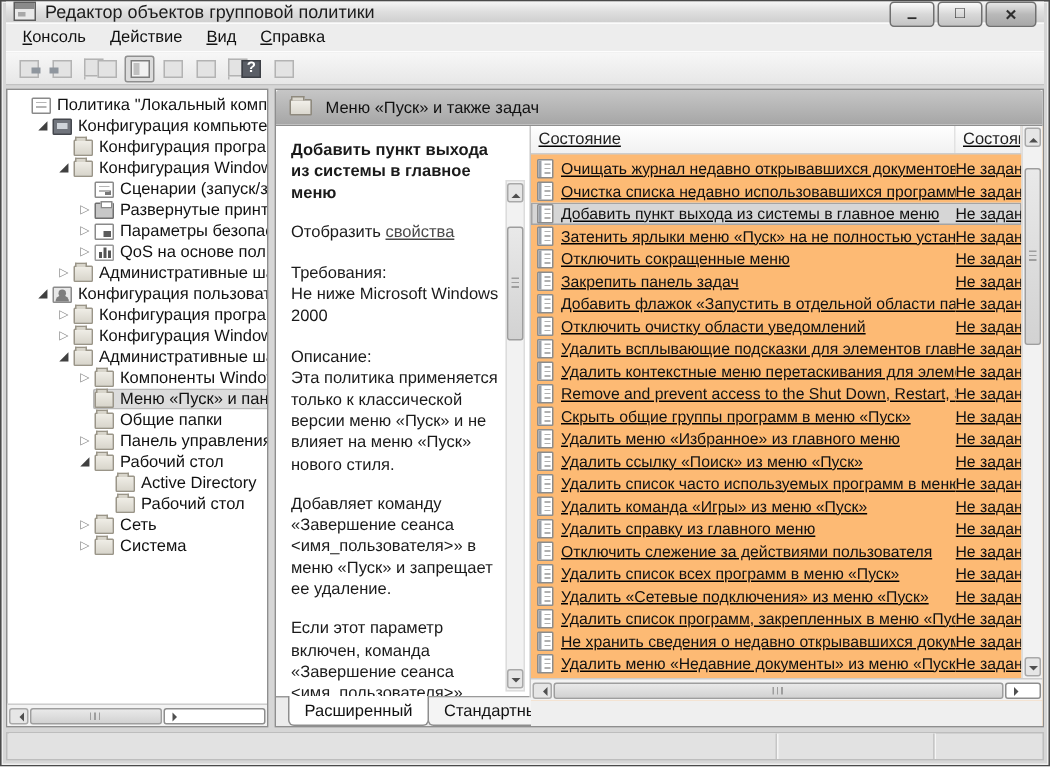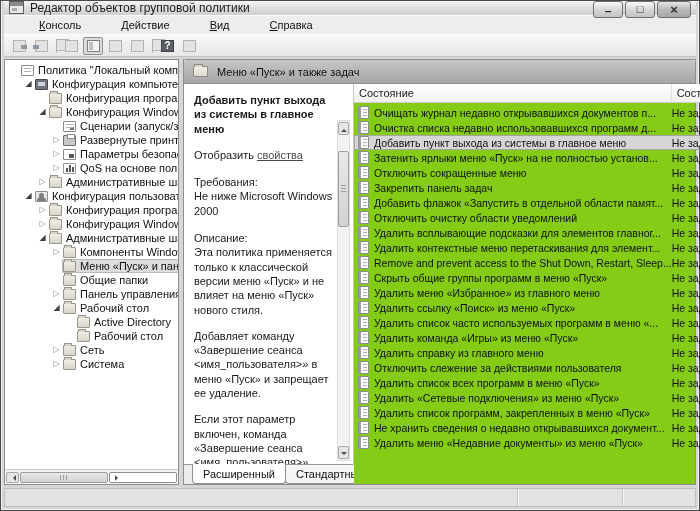--- a/index.html
+++ b/index.html
@@ -20,21 +20,21 @@
   .win-btn.close { width:34px; background:linear-gradient(#e6e6e6,#b9b9b9 50%,#a8a8a8); }
   .win-btn::before { position:absolute; left:0; right:0; top:0; bottom:1px; display:flex; align-items:center;
                      justify-content:center; font-size:10px; color:#2e2e2e; font-weight:bold; }
   .win-btn.min::before  { content:"–"; font-size:12px; line-height:9px; align-items:flex-end; }
   .win-btn.max::before  { content:"□"; font-size:11px; }
   .win-btn.close::before{ content:"×"; font-size:13px; }
 
   
   .menubar { height:19px; display:flex; align-items:center; padding:0 3px;
              background:#ededed; border-top:1px solid #fbfbfb; }
-  .menu-item { display:inline-block; padding:2px 8px 3px; font-size:11px; color:#111;margin-left:24px; }
+  .menu-item { display:inline-block; padding:2px 8px 3px; font-size:11px; color:#111; }
   .menu-item::first-letter { text-decoration:underline; }
 
   
   .toolbar { height:23px; display:flex; align-items:center; padding:0 5px; gap:2px;
              background:linear-gradient(#f7f7f7,#e7e7e7); border-top:1px solid #fdfdfd; border-bottom:1px solid #c2c2c2; }
   .tbtn { width:20px; height:18px; border:1px solid transparent; position:relative; flex:none; }
   .tbtn.pressed { border-color:#8f8f8f; border-radius:2px; background:#dcdcdc; }
   .ico-separator { width:6px; height:18px; border:none; }
   .ico-separator::before { content:""; position:absolute; left:3px; top:2px; bottom:2px; width:1px; background:#b5b5b5; }
   .ico-back::before, .ico-forward::before { content:""; position:absolute; top:4px; width:0; height:0; border:5px solid transparent; }
@@ -133,21 +133,21 @@
   .desc-vscroll .sb-thumb { width:11px; height:76px; margin-top:16px; }
   .desc-vscroll .v-arrow.down { margin-top:auto; }
 
   .tabs-row { height:20px; flex:none; display:flex; align-items:stretch; background:#ececec;
               border-top:1px solid #9a9a9a; padding-left:8px; }
   .tab { font-size:11px; padding:3px 10px 2px; border:1px solid #8e8e8e; border-top:none; background:#f4f4f4;
          border-radius:0 0 4px 4px; margin-right:-1px; color:#111; }
   .tab.selected { background:#fff; margin-top:-1px; padding-top:4px; z-index:2; }
 
   
-  .list-col { flex:1; min-width:0; display:flex; background:#84cc16; }
+  .list-col { flex:1; min-width:0; display:flex; flex-direction:column; background:#fdba74;text-decoration:underline; }
   .list-top { flex:1; display:flex; min-height:0; }
   .list-left { flex:1; min-width:0; display:flex; flex-direction:column; }
   .list-header { height:19px; flex:none; display:flex; background:linear-gradient(#ffffff,#f1f1f1);
                  border-bottom:1px solid #cdcdcd; font-size:11px; color:#222; overflow:hidden; }
   .hcell { padding:3px 4px 0 5px; border-right:1px solid #e2e2e2; white-space:nowrap; overflow:hidden; }
   .hcell:first-child { flex:1; }
   .hcell:last-child { width:44px; flex:none; }
   .rows { flex:1; overflow:hidden; padding-top:2px; }
   .lrow { height:15px; display:flex; align-items:center; font-size:10.5px; white-space:nowrap; color:#111; }
   .lrow.selected { background:#d6d6d6; box-shadow:0 0 0 1px #a4a4a4 inset; }

